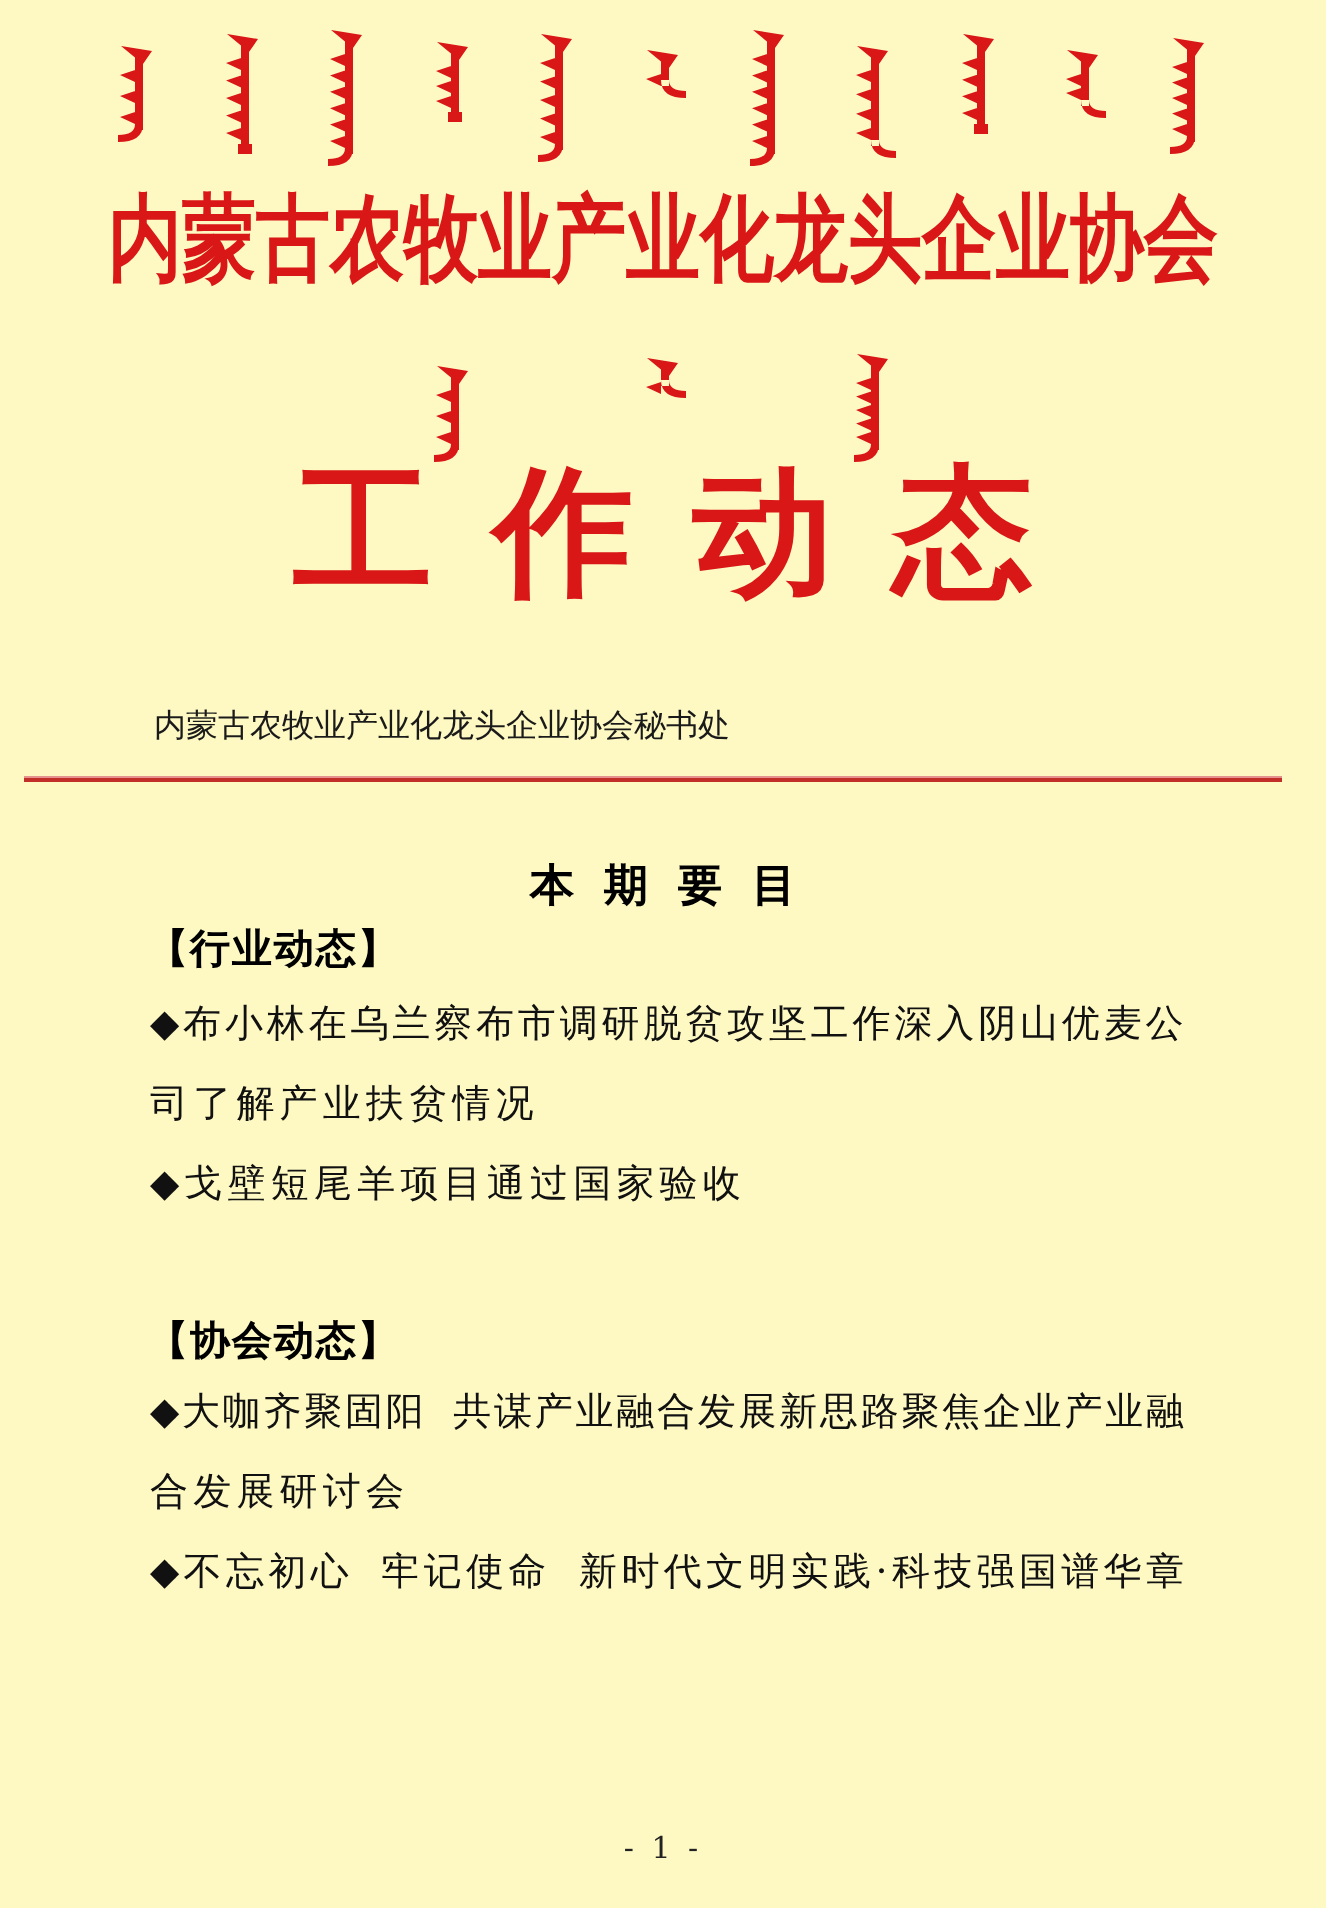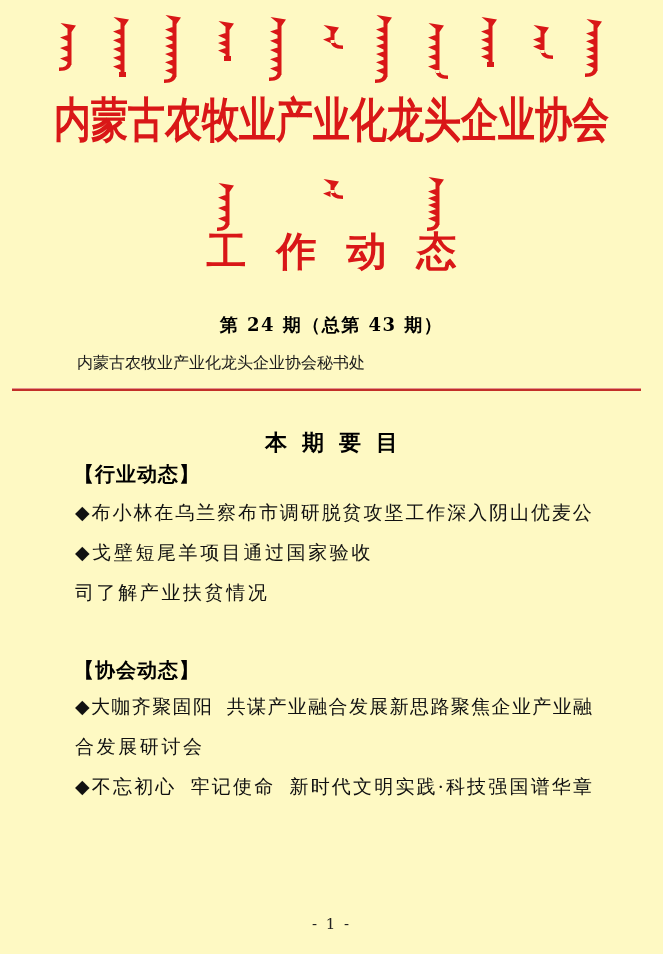--- a/index.html
+++ b/index.html
@@ -16,21 +16,21 @@
   
   .org-title{
     position:absolute;top:96px;left:0;width:100%;text-align:center;
     font-size:37px;font-weight:bold;line-height:1;white-space:nowrap;
     transform:scaleY(1.28);transform-origin:center top;
     color:var(--red);
   }
   
   .bulletin-title{
     position:absolute;top:231px;left:0;width:100%;text-align:center;
-    font-size:40px;font-weight:bold;line-height:1.0;
+    font-size:70px;font-weight:bold;line-height:1.0;
     letter-spacing:30px;text-indent:30px;white-space:nowrap;
     color:var(--red);
   }
   .issue-line{
     position:absolute;top:313px;left:0;width:100%;text-align:center;
     font-size:18px;font-weight:bold;letter-spacing:1.5px;color:#000;
   }
   .pub-line{
     position:absolute;top:353px;left:77px;right:72px;
     display:flex;justify-content:space-between;align-items:center;
@@ -116,21 +116,20 @@
       <svg width="26" height="24" viewBox="0 0 26 24" style="margin-top: 2px;">
         <path d="M13,8 L4.5,1 L20,3.5 L15.5,10 Z M11.5,5 h4 v10 h-4 Z M11.5,13 L4,15.5 L11.5,19 Z M11.5,12 Q11.5,21 24,21 L24,17.5 Q15.5,17.5 15.5,12 Z " fill="#d91717"></path>
       </svg>
       <svg width="26" height="58" viewBox="0 0 26 58" style="margin-top: 0px;">
         <path d="M13,8 L4.5,1 L20,3.5 L15.5,10 Z M11.5,5 h4 v44 h-4 Z M11.5,13 L4,15.5 L11.5,19 Z M11.5,19.75 L4,22.25 L11.5,25.75 Z M11.5,26.5 L4,29 L11.5,32.5 Z M11.5,33.25 L4,35.75 L11.5,39.25 Z M11.5,40 L4,42.5 L11.5,46 Z M15.5,46 Q15.5,55 3,55 L3,51.5 Q11.5,51.5 11.5,46 Z " fill="#d91717"></path>
       </svg>
     </div>
 
   <div class="bulletin-title">工作动态</div>
 
-  <div class="issue-line">第 24 期（总第 43 期）</div>
 
   <div class="pub-line">
     <span>内蒙古农牧业产业化龙头企业协会秘书处</span>
   </div>
 
   <div class="rule"></div>
 
   <div class="toc-title">本期要目</div>
 
   <div class="sec-heading h-industry">【行业动态】</div>
@@ -156,22 +155,22 @@
         <span>工</span>
         <span>作</span>
         <span>深</span>
         <span>入</span>
         <span>阴</span>
         <span>山</span>
         <span>优</span>
         <span>麦</span>
         <span>公</span>
       </div>
+    <div class="line">司了解产业扶贫情况</div>
     <div class="line">◆戈壁短尾羊项目通过国家验收</div>
-    <div class="line">司了解产业扶贫情况</div>
   </div>
 
   <div class="sec-heading h-assoc">【协会动态】</div>
 
   <div class="items items-assoc">
     <div class="line jline">
         <span>◆</span>
         <span>大</span>
         <span>咖</span>
         <span>齐</span>

